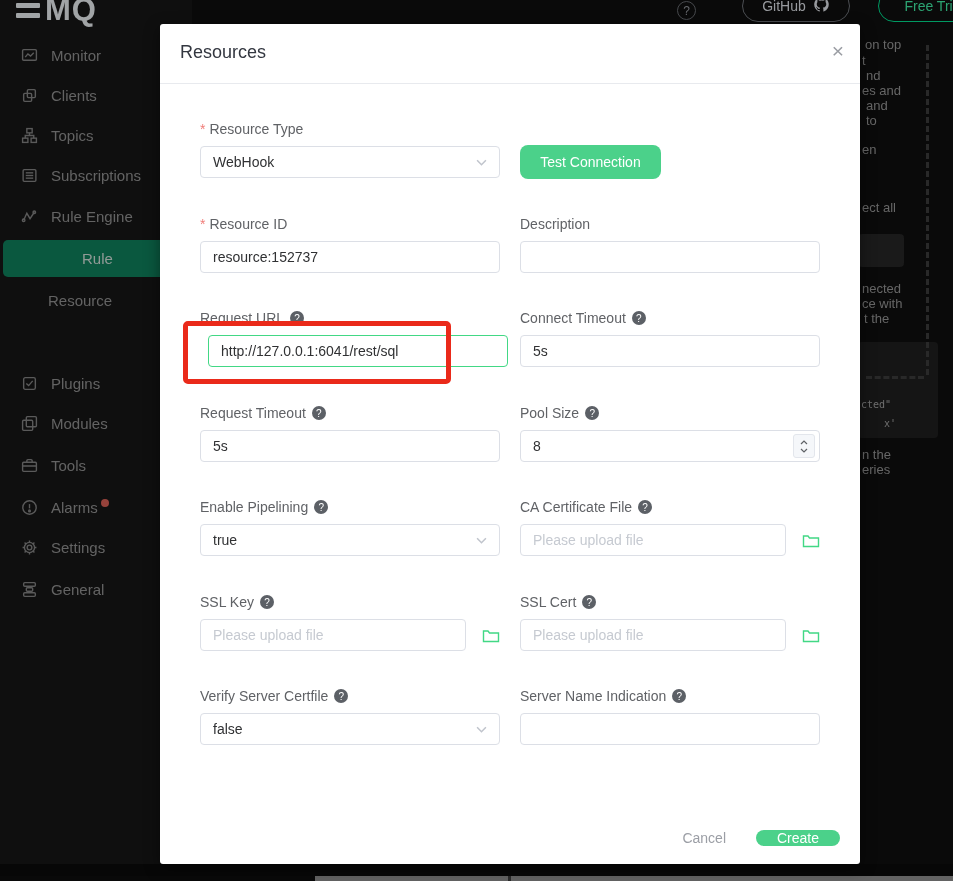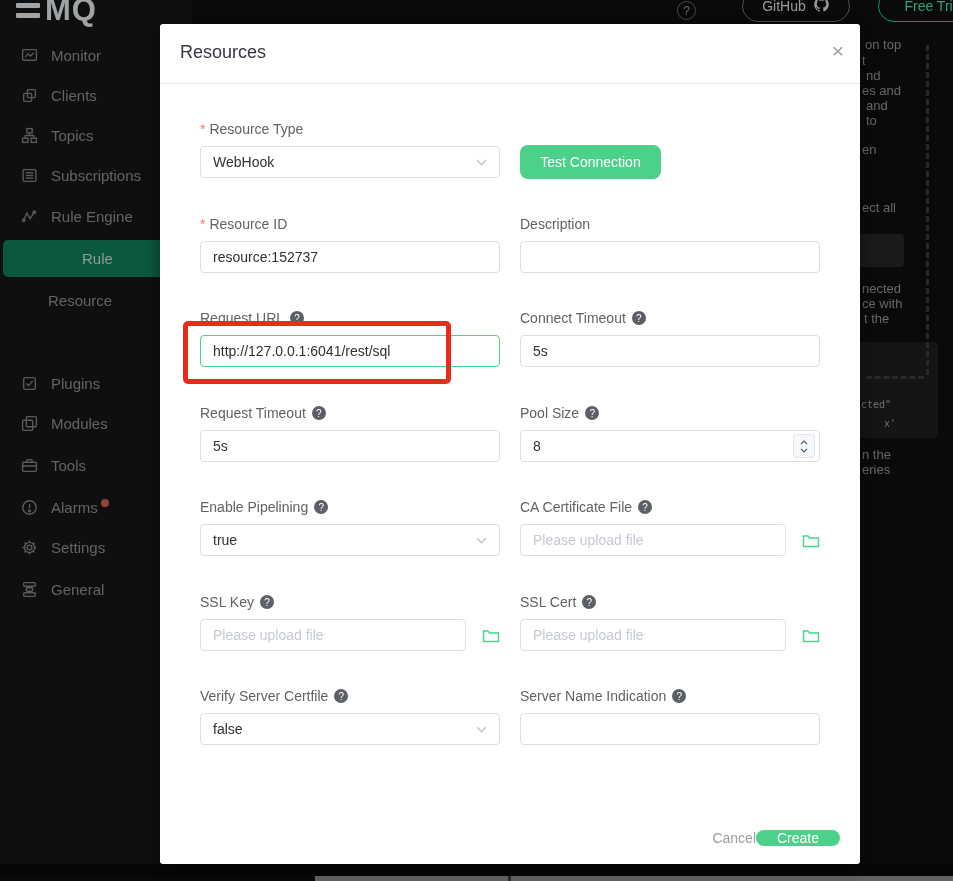--- a/index.html
+++ b/index.html
@@ -50,31 +50,31 @@
   .modal-title { position:absolute; left:20px; top:18px; font-size:18px; color:#333740; }
   .modal-close { position:absolute; right:16px; top:16px; font-size:21px; color:#9a9da3; cursor:pointer; line-height:1; }
   .row { position:absolute; left:40px; width:620px; }
   .cell { position:absolute; top:0; width:300px; }
   .cell.left { left:0; } .cell.right { left:320px; }
   .flabel { font-size:14px; color:#606266; height:20px; margin-bottom:7px; display:flex; align-items:center; }
   .req { color:#f07c78; margin-right:4px; }
   .help-ic { width:14px; height:14px; border-radius:50%; background:#5c6066; color:#fff; font-size:10px; display:inline-flex; align-items:center; justify-content:center; margin-left:6px; }
   .ipt, .sel { width:300px; height:32px; border:1px solid #dcdfe6; border-radius:4px; font-size:14px; color:#303133; padding:0 12px; background:#fff; font-family:"Liberation Sans", sans-serif; }
   .ipt::placeholder { color:#c6cad1; }
-  .ipt.focus-green { border-color:#42d885; }
+  .ipt.focus-green { border-color:#42d885;margin-left:8px; }
   .sel { display:flex; align-items:center; justify-content:space-between; cursor:pointer; }
   .sel .chev { display:flex; }
   .ctrl-wrap { position:relative; width:300px; }
   .stepper { position:absolute; right:5px; top:4px; width:22px; height:24px; background:#f5f7fa; border:1px solid #e3e6ec; border-radius:3px; display:flex; flex-direction:column; align-items:center; justify-content:center; gap:3px; cursor:pointer; }
   .upload-line { display:flex; align-items:center; }
   .upload-line .ipt { width:268px; }
   .folder-btn { margin-left:16px; display:flex; cursor:pointer; }
   .btn { border:none; border-radius:8px; background:#4bd18a; color:#fff; font-size:14px; cursor:pointer; font-family:"Liberation Sans", sans-serif; }
   .btn-test { position:absolute; left:320px; top:26px; width:141px; height:34px; }
-  .modal-footer { position:absolute; right:20px; bottom:18px; display:flex; align-items:center; }
+  .modal-footer { position:absolute; right:20px; bottom:18px; display:flex; align-items:center; gap:30px; }
   .btn-cancel { background:none; border:none; color:#9b9ea5; font-size:14px; cursor:pointer; font-family:"Liberation Sans", sans-serif; }
   .btn-create { width:84px; height:16px; }
   
   .annotation-box { position:absolute; left:183px; top:321px; width:268px; height:63px; border:5px solid #ea2a1a; border-radius:5px; z-index:40; pointer-events:none; }
 </style>
 </head>
 <body>
 
 <div class="app-bg">
 

